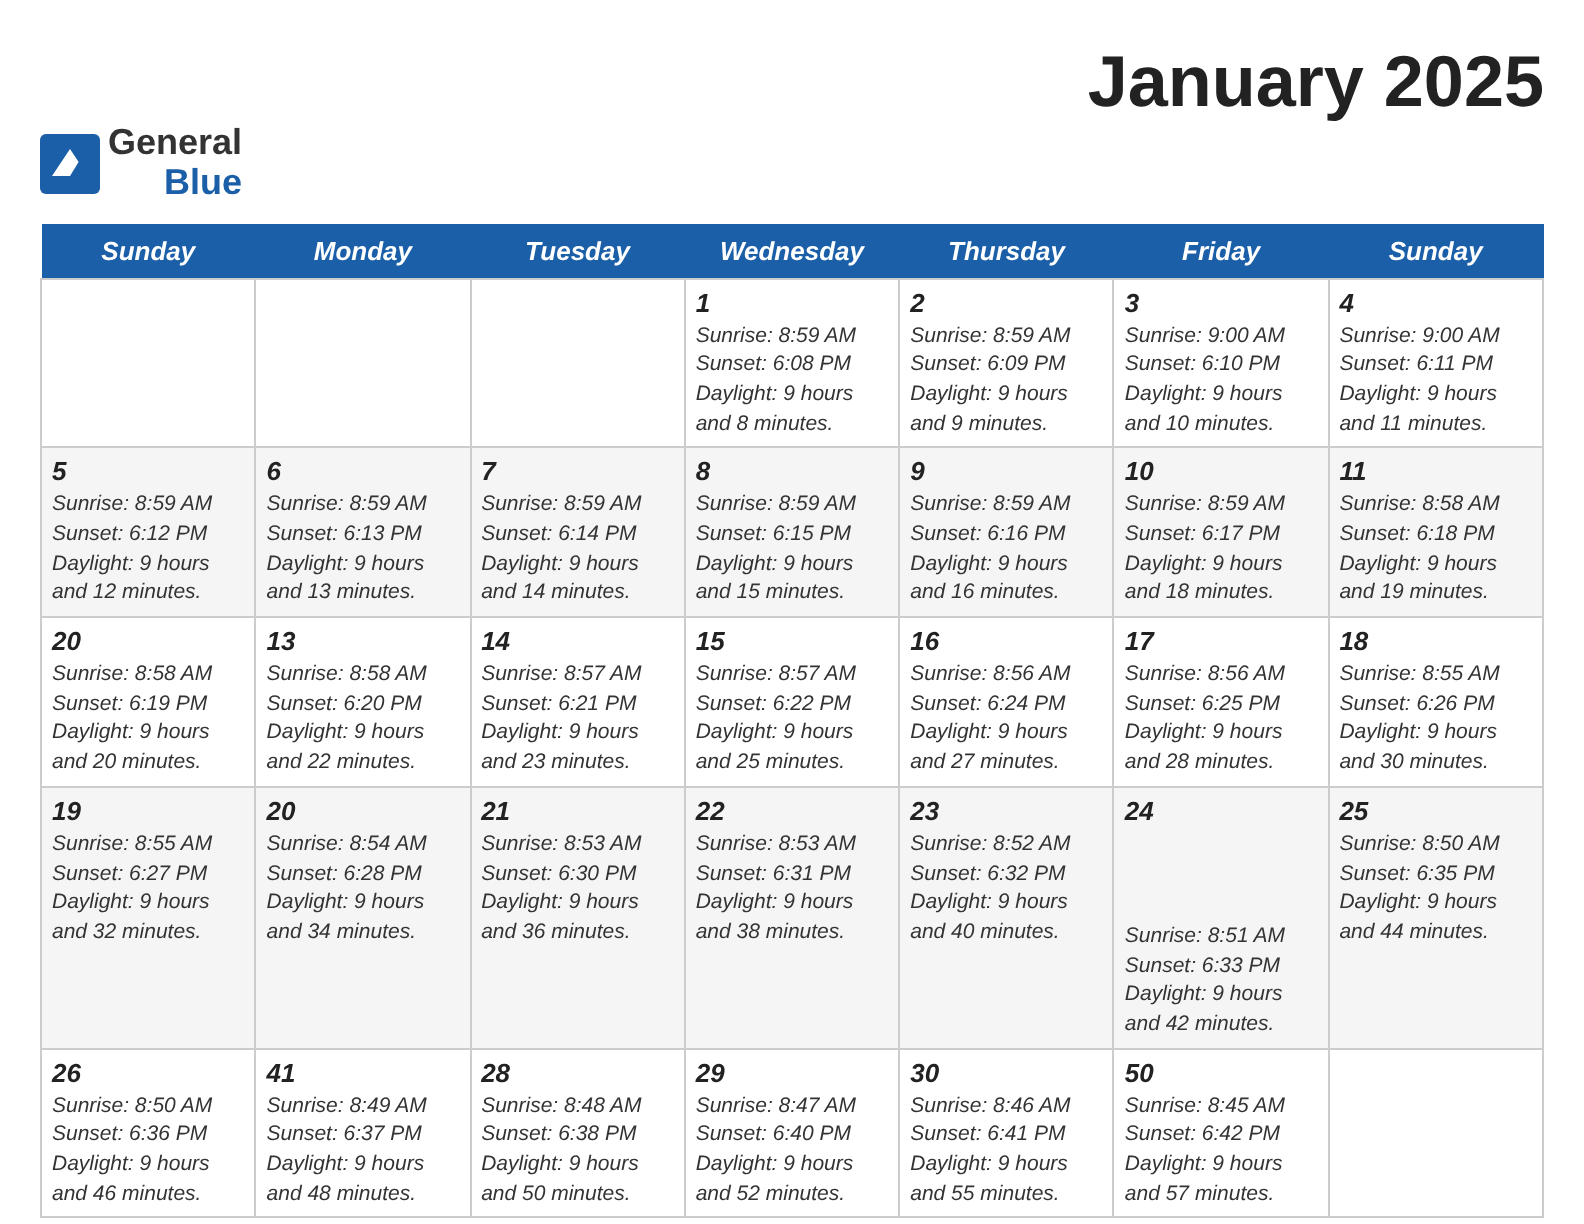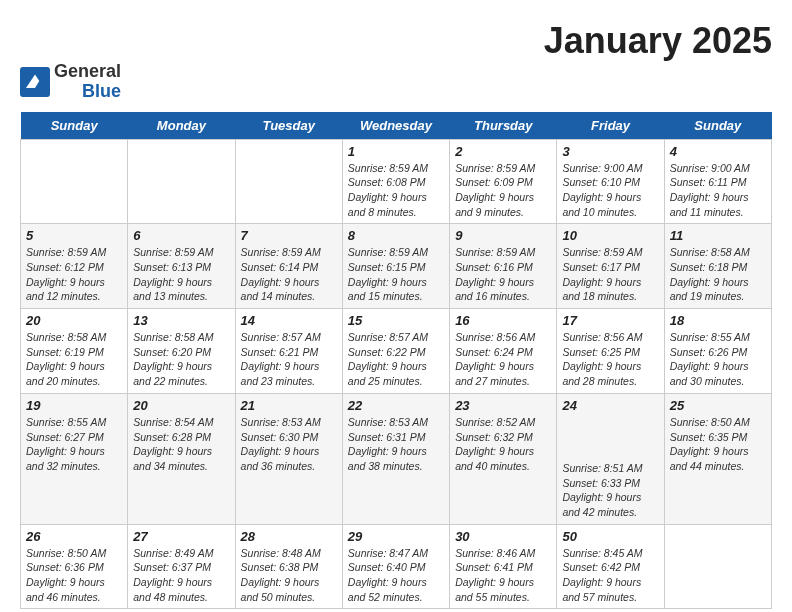--- a/index.html
+++ b/index.html
@@ -318,21 +318,21 @@
       </tr>
       <tr>
         <td>
           <span class="day-number">26</span>
           <div class="day-info" style="white-space: pre-line;">Sunrise: 8:50 AM
 Sunset: 6:36 PM
 Daylight: 9 hours
 and 46 minutes.</div>
         </td>
         <td>
-          <span class="day-number">27</span>
+          <span class="day-number">41</span>
           <div class="day-info" style="white-space: pre-line;">Sunrise: 8:49 AM
 Sunset: 6:37 PM
 Daylight: 9 hours
 and 48 minutes.</div>
         </td>
         <td>
           <span class="day-number">28</span>
           <div class="day-info" style="white-space: pre-line;">Sunrise: 8:48 AM
 Sunset: 6:38 PM
 Daylight: 9 hours

